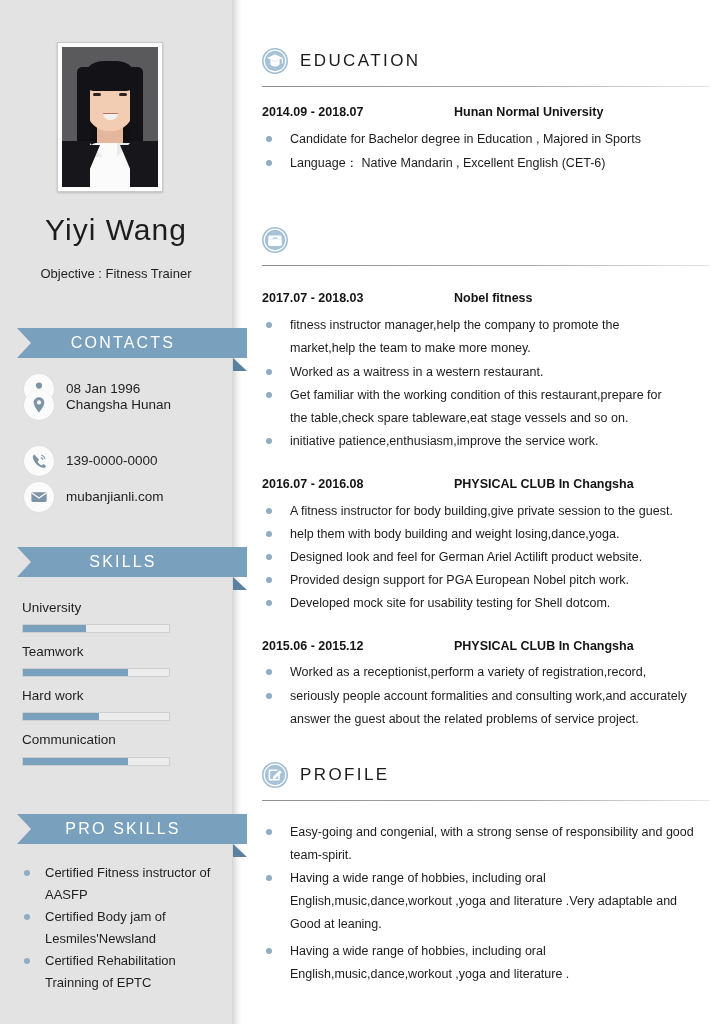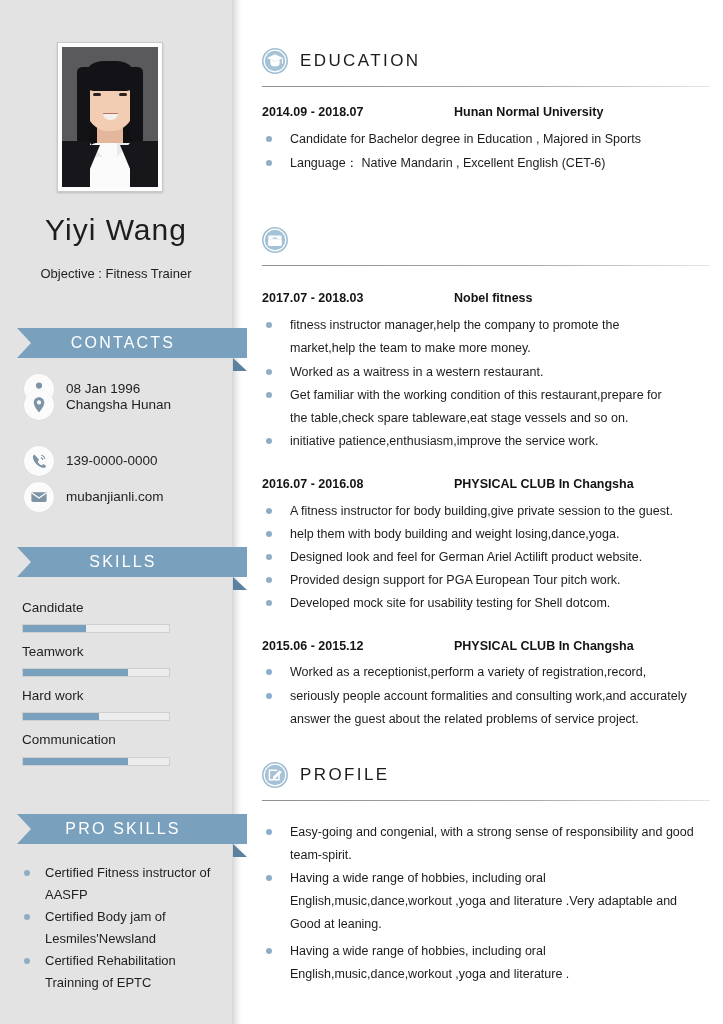--- a/index.html
+++ b/index.html
@@ -399,21 +399,21 @@
     </span>
     <span class="contact-text">mubanjianli.com</span>
   </div>
 
   <div class="ribbon" id="ribbon-skills">
     <div class="body"></div>
     <div class="fold"></div>
     <div class="label">SKILLS</div>
   </div>
 
-  <div class="skill-label" style="top:600px">Candidate</div>
+  <div class="skill-label" style="top:600px">University</div>
   <div class="skill-track" style="top:624px">
     <div class="skill-fill" style="width: 43%;"></div>
   </div>
 
   <div class="skill-label" style="top:644px">Teamwork</div>
   <div class="skill-track" style="top:668px">
     <div class="skill-fill" style="width: 72%;"></div>
   </div>
 
   <div class="skill-label" style="top:688px">Hard work</div>
@@ -522,21 +522,21 @@
     <div class="bullet-row" style="top:522px">
       <span class="b-dot"></span>
       <span class="b-text">help them with body building and weight losing,dance,yoga.</span>
     </div>
     <div class="bullet-row" style="top:545px">
       <span class="b-dot"></span>
       <span class="b-text">Designed look and feel for German Ariel Actilift product website.</span>
     </div>
     <div class="bullet-row" style="top:568px">
       <span class="b-dot"></span>
-      <span class="b-text">Provided design support for PGA European Tour pitch work.</span>
+      <span class="b-text">Provided design support for PGA European Nobel pitch work.</span>
     </div>
     <div class="bullet-row" style="top:591px">
       <span class="b-dot"></span>
       <span class="b-text">Developed mock site for usability testing for Shell dotcom.</span>
     </div>
 
     <div class="entry-header" style="top:639px">
       <span class="dates">2015.06 - 2015.12</span><span class="org">PHYSICAL CLUB In Changsha</span>
     </div>
     <div class="bullet-row" style="top:660px">

